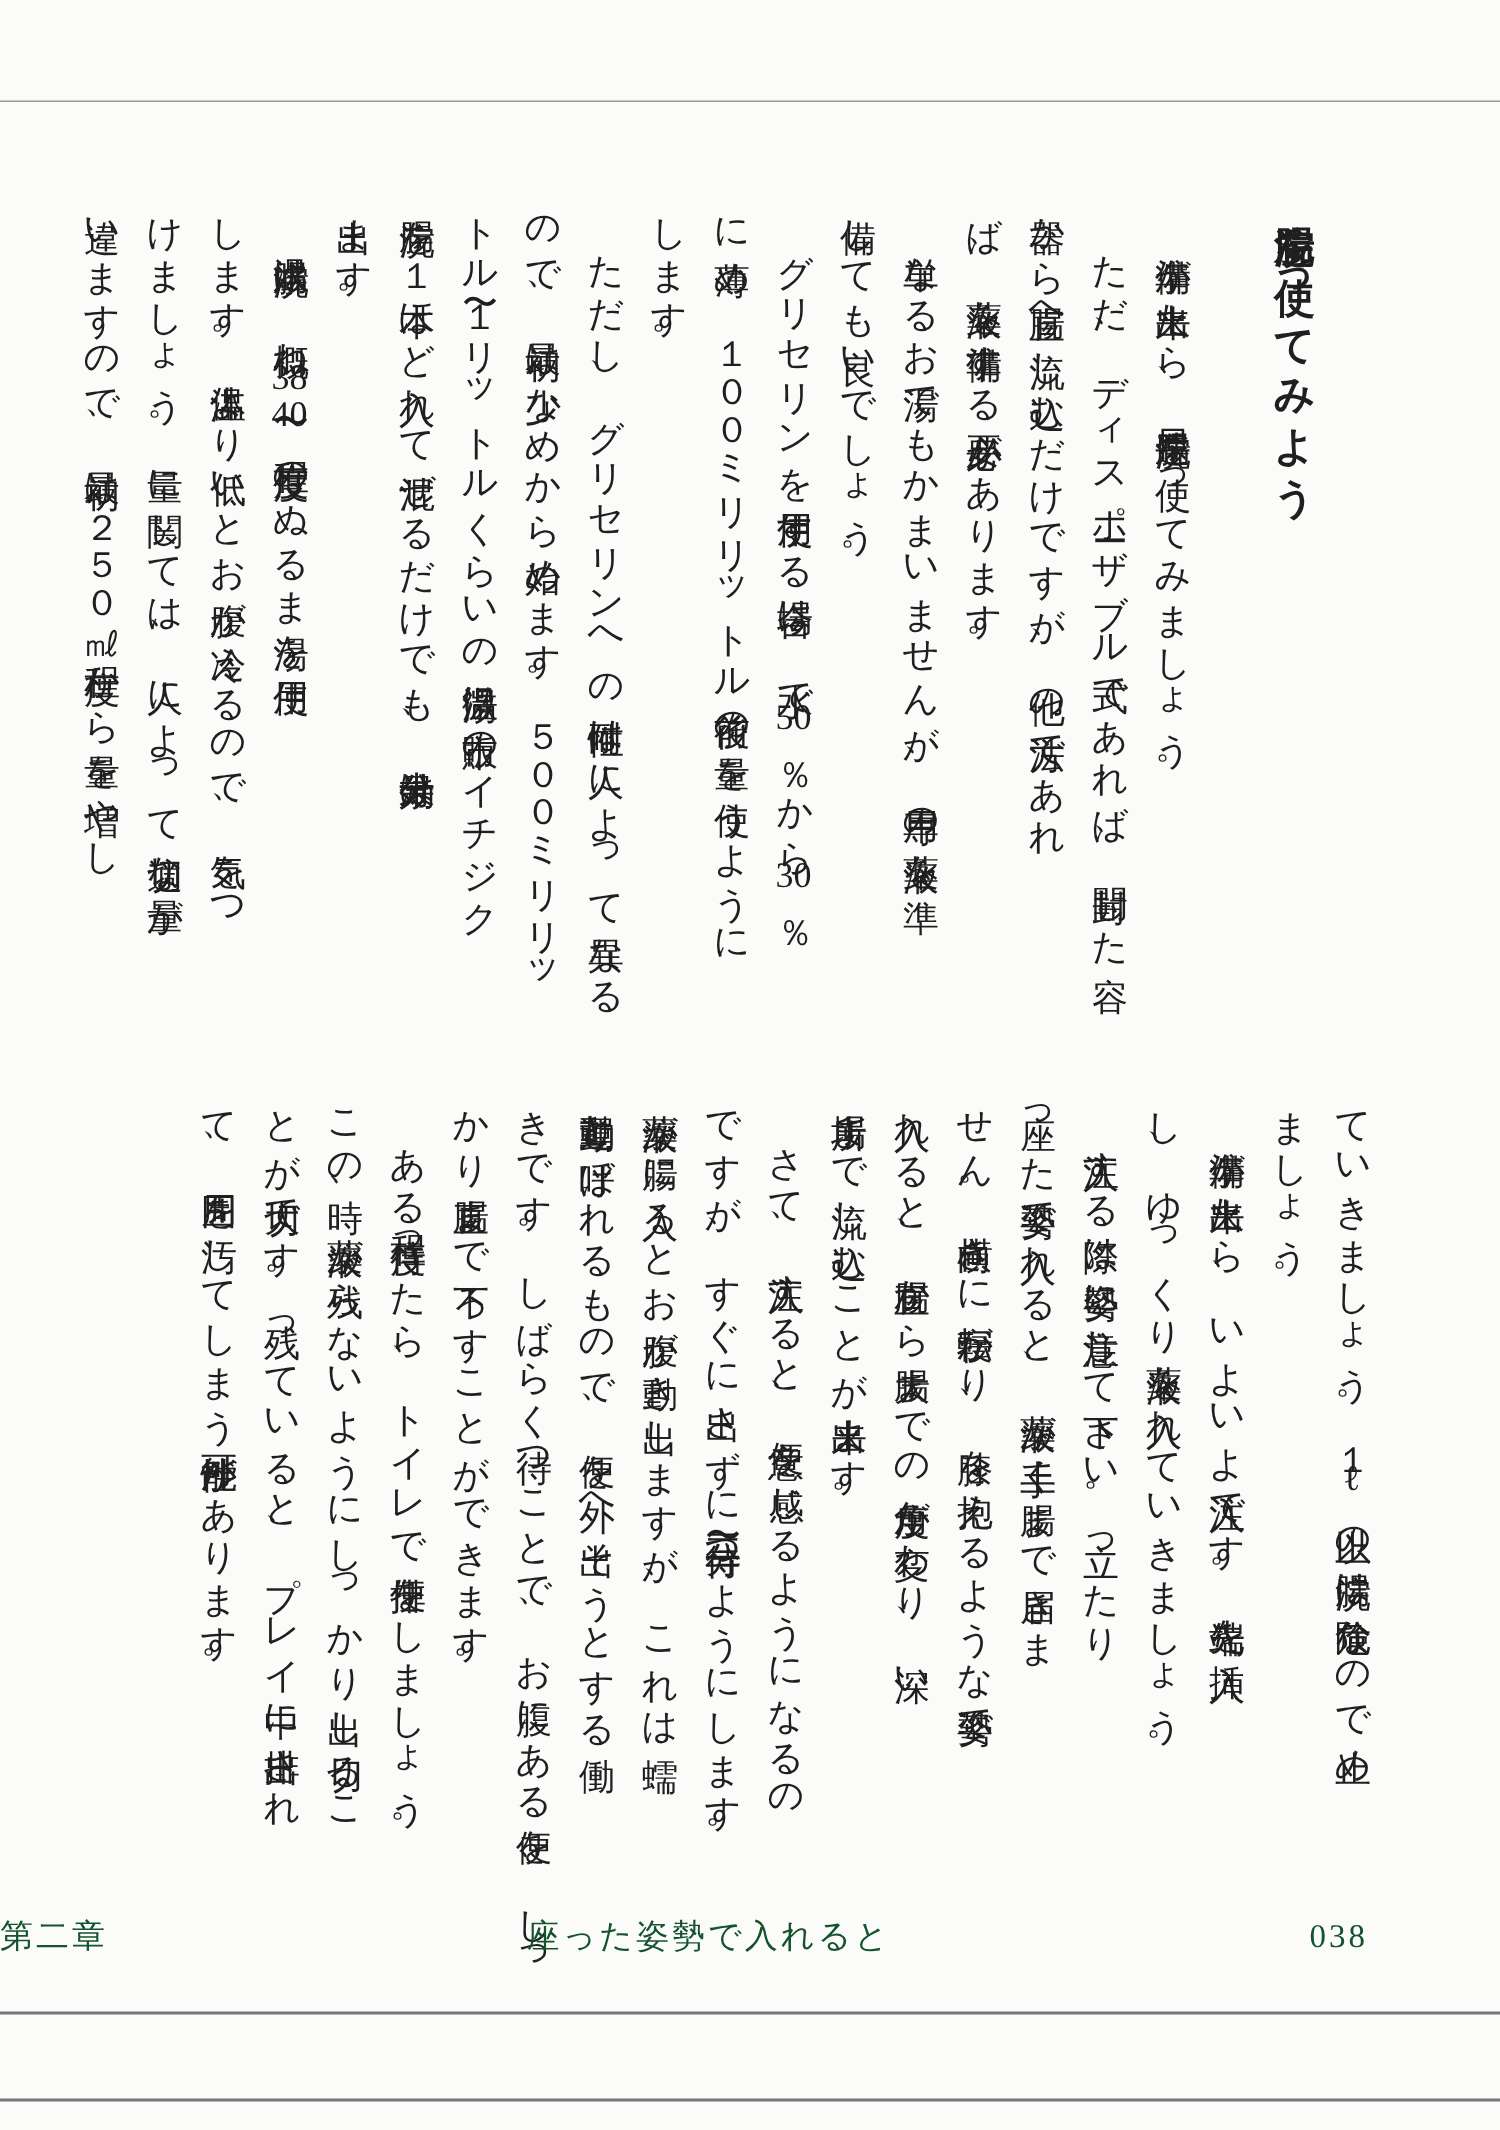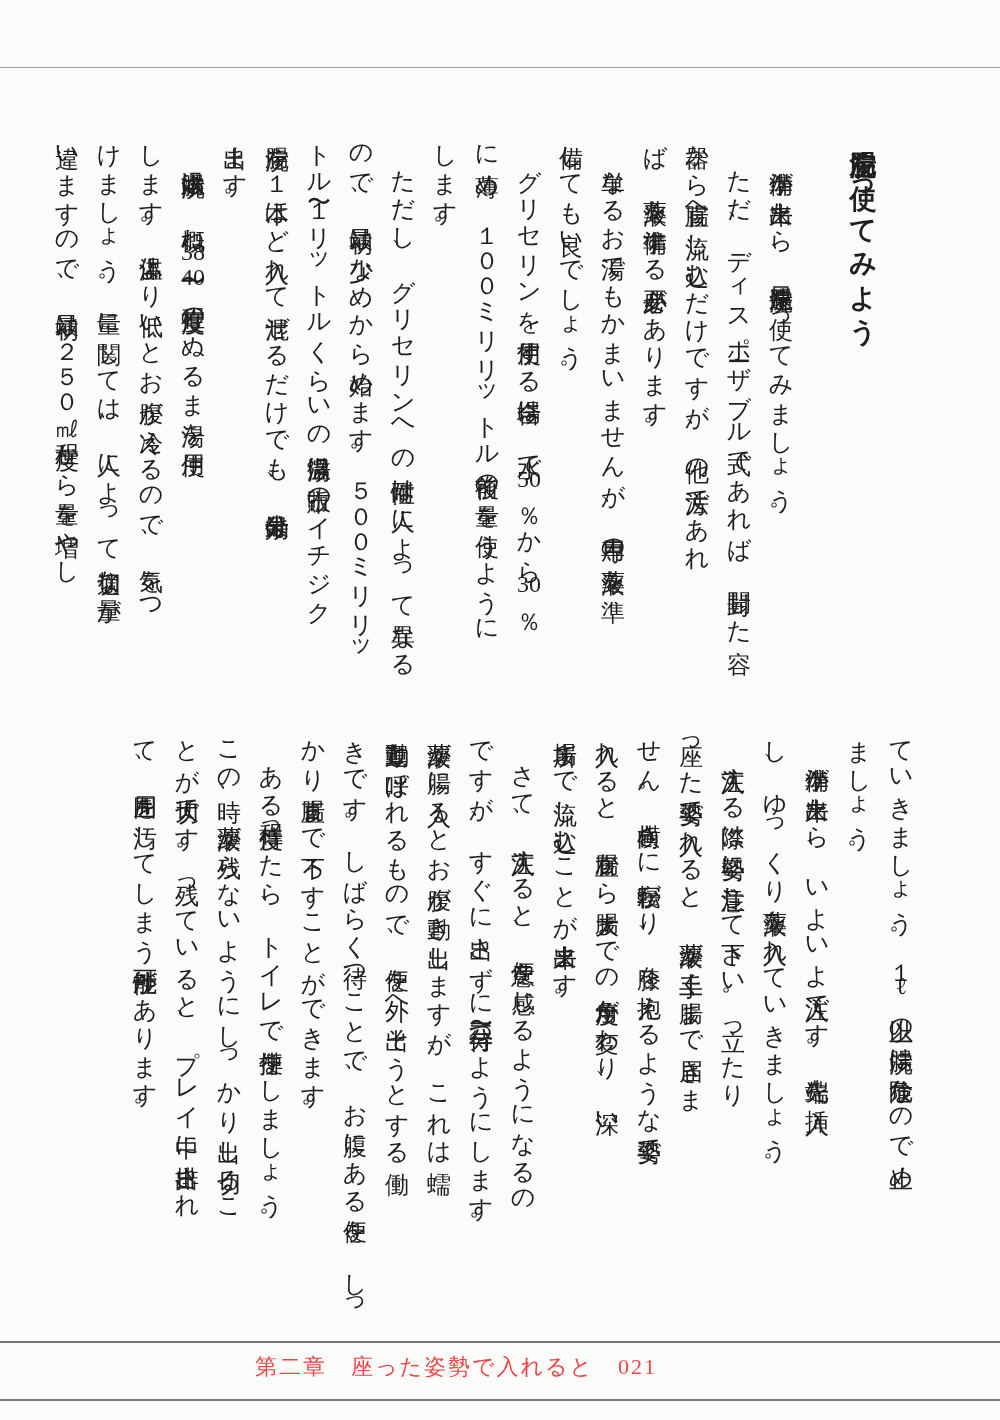--- a/index.html
+++ b/index.html
@@ -41,28 +41,28 @@
     letter-spacing:2px;
   }
   .vline{margin:0;}
   .tcy{
     text-combine-upright:all;
     -webkit-text-combine:horizontal;
   }
 
   .footer{
     position:absolute;
-    top:1352px;left:0;right:88px;
+    top:1276px;left:0;right:88px;
     display:flex;
-    justify-content:center;
+    justify-content:space-between;
     align-items:center;
     gap:24px;
     font-size:22px;
     letter-spacing:2px;
-    color:#ef4444;
+    color:#14532d;
   }
 </style>
 </head>
 <body>
 
 <div class="page">
 
   <div class="rule top-rule"></div>
 
   <div class="vblock top-block">
@@ -74,18 +74,18 @@
   <div class="vblock bottom-block">
     
     <span></span>
   <div class="vline">ていきましょう。１ℓ以上の浣腸は危険なので止め</div><div class="vline">ましょう。</div><div class="vline">　準備が出来たら、いよいよ注入です。先端を挿入</div><div class="vline">し、ゆっくり薬液を入れていきましょう。</div><div class="vline">　注入する際は姿勢に注意して下さい。立ったり</div><div class="vline">座った姿勢で入れると、薬液が上手く腸まで届きま</div><div class="vline">せん。横向きに寝転がり、膝を抱えるような姿勢で</div><div class="vline">入れると、直腸から大腸までの角度が変わり、深い</div><div class="vline">場所まで流し込むことが出来ます。</div><div class="vline">　さて、注入すると、便意を感じるようになるの</div><div class="vline">ですが、すぐに出さずに二〜三分待つようにします。</div><div class="vline">薬液が腸に入るとお腹が動き出しますが、これは蠕</div><div class="vline">動運動と呼ばれるもので、便を外へ出そうとする働</div><div class="vline">きです。しばらく待つことで、お腹にある便を、しっ</div><div class="vline">かり直腸まで下ろすことができます。</div><div class="vline">　ある程度待ったら、トイレで排便をしましょう。</div><div class="vline">この時、薬液が残らないようにしっかり出し切るこ</div><div class="vline">とが大切です。残っていると、プレイ中に排出され</div><div class="vline">て、周囲を汚してしまう可能性があります。</div></div>
 
   <div class="rule footer-rule-upper"></div>
 
   <div class="footer">
     <span>第二章</span>
     <span>座った姿勢で入れると</span>
-    <span>021</span>
+    <span>038</span>
   </div>
 
   <div class="rule footer-rule-lower"></div>
 
 </div>
 
 </body></html>

